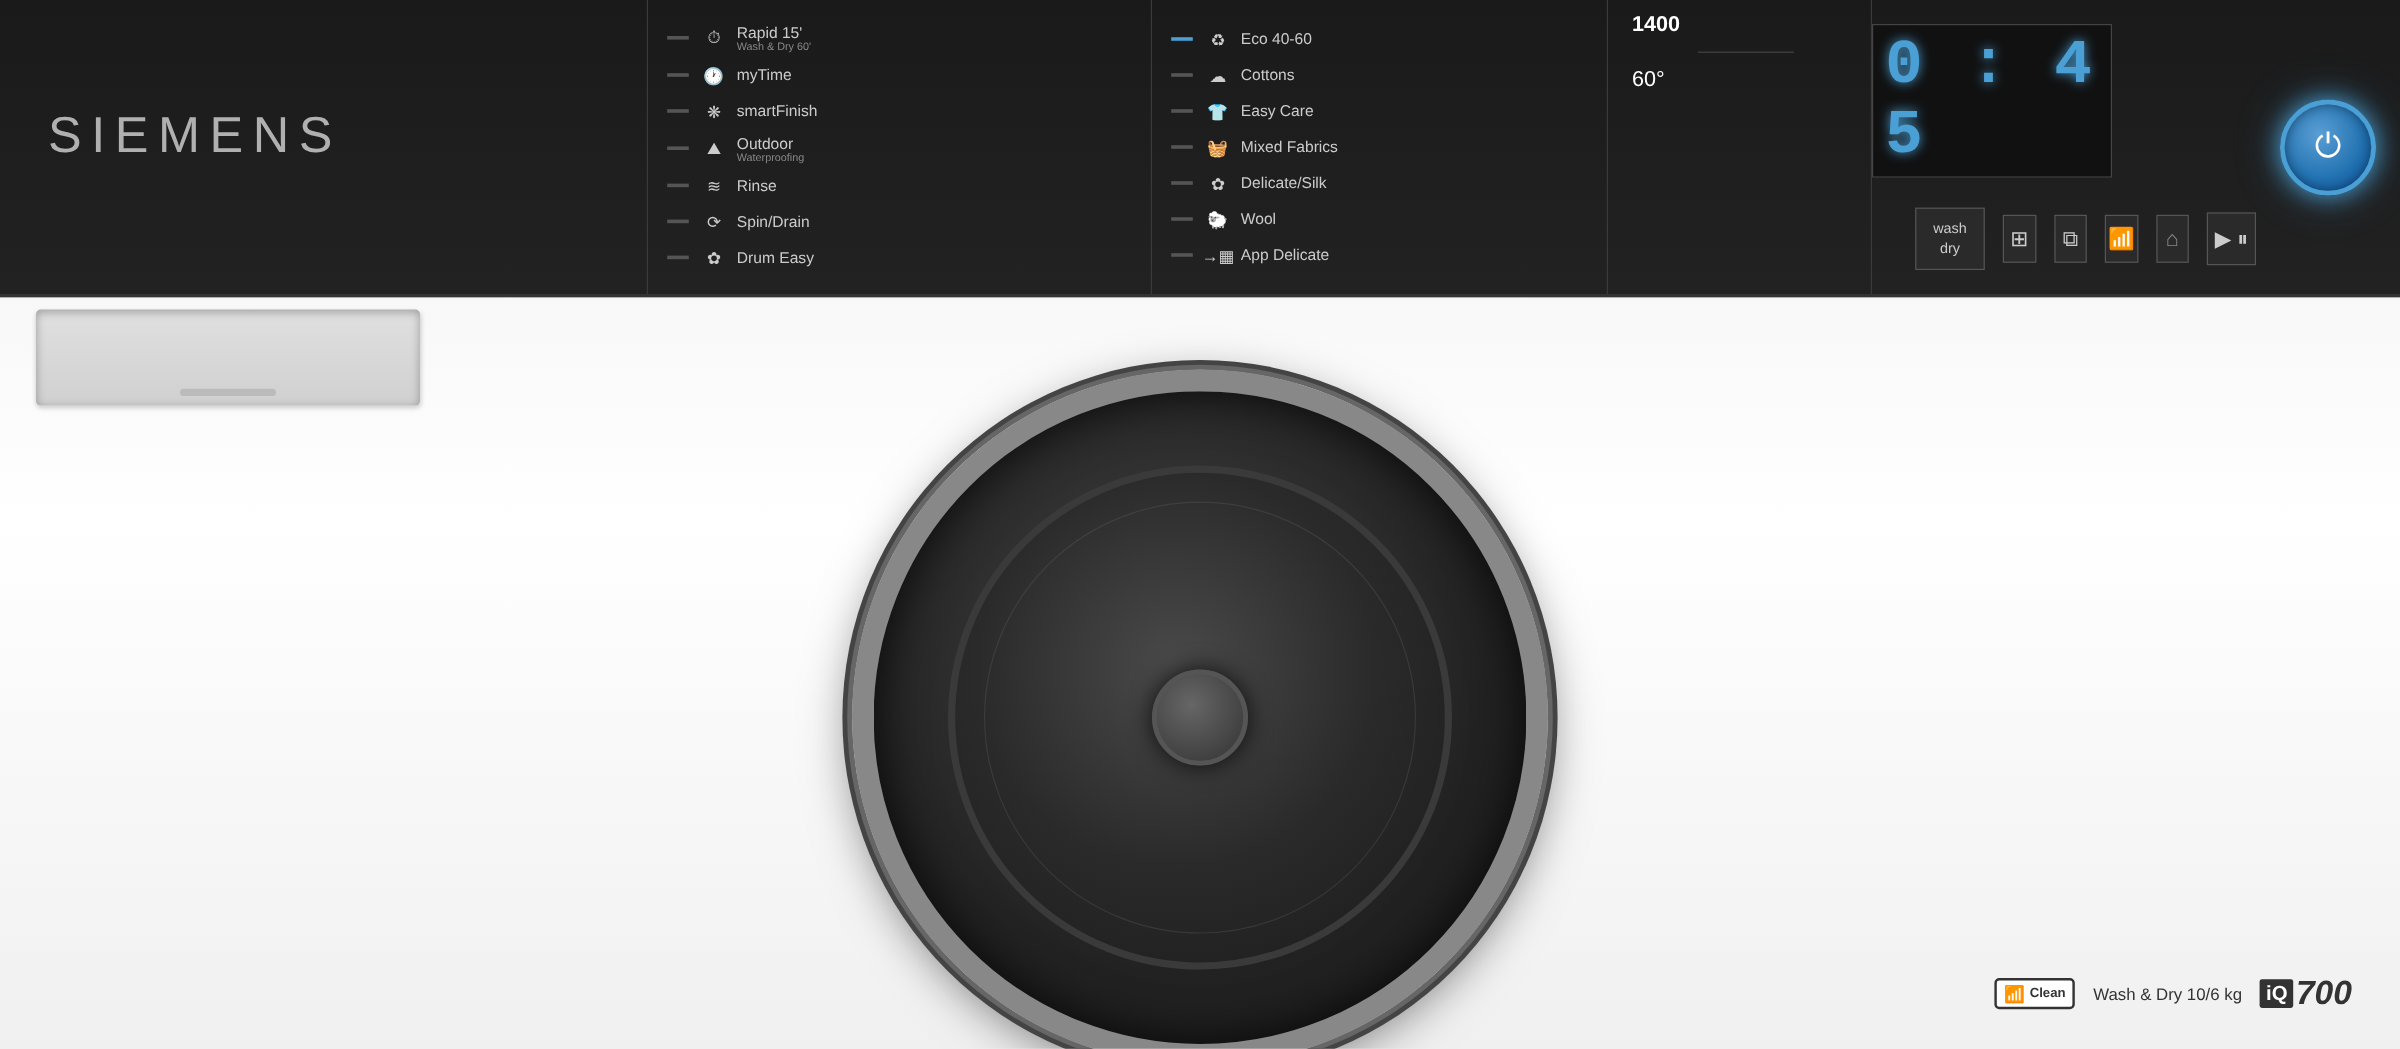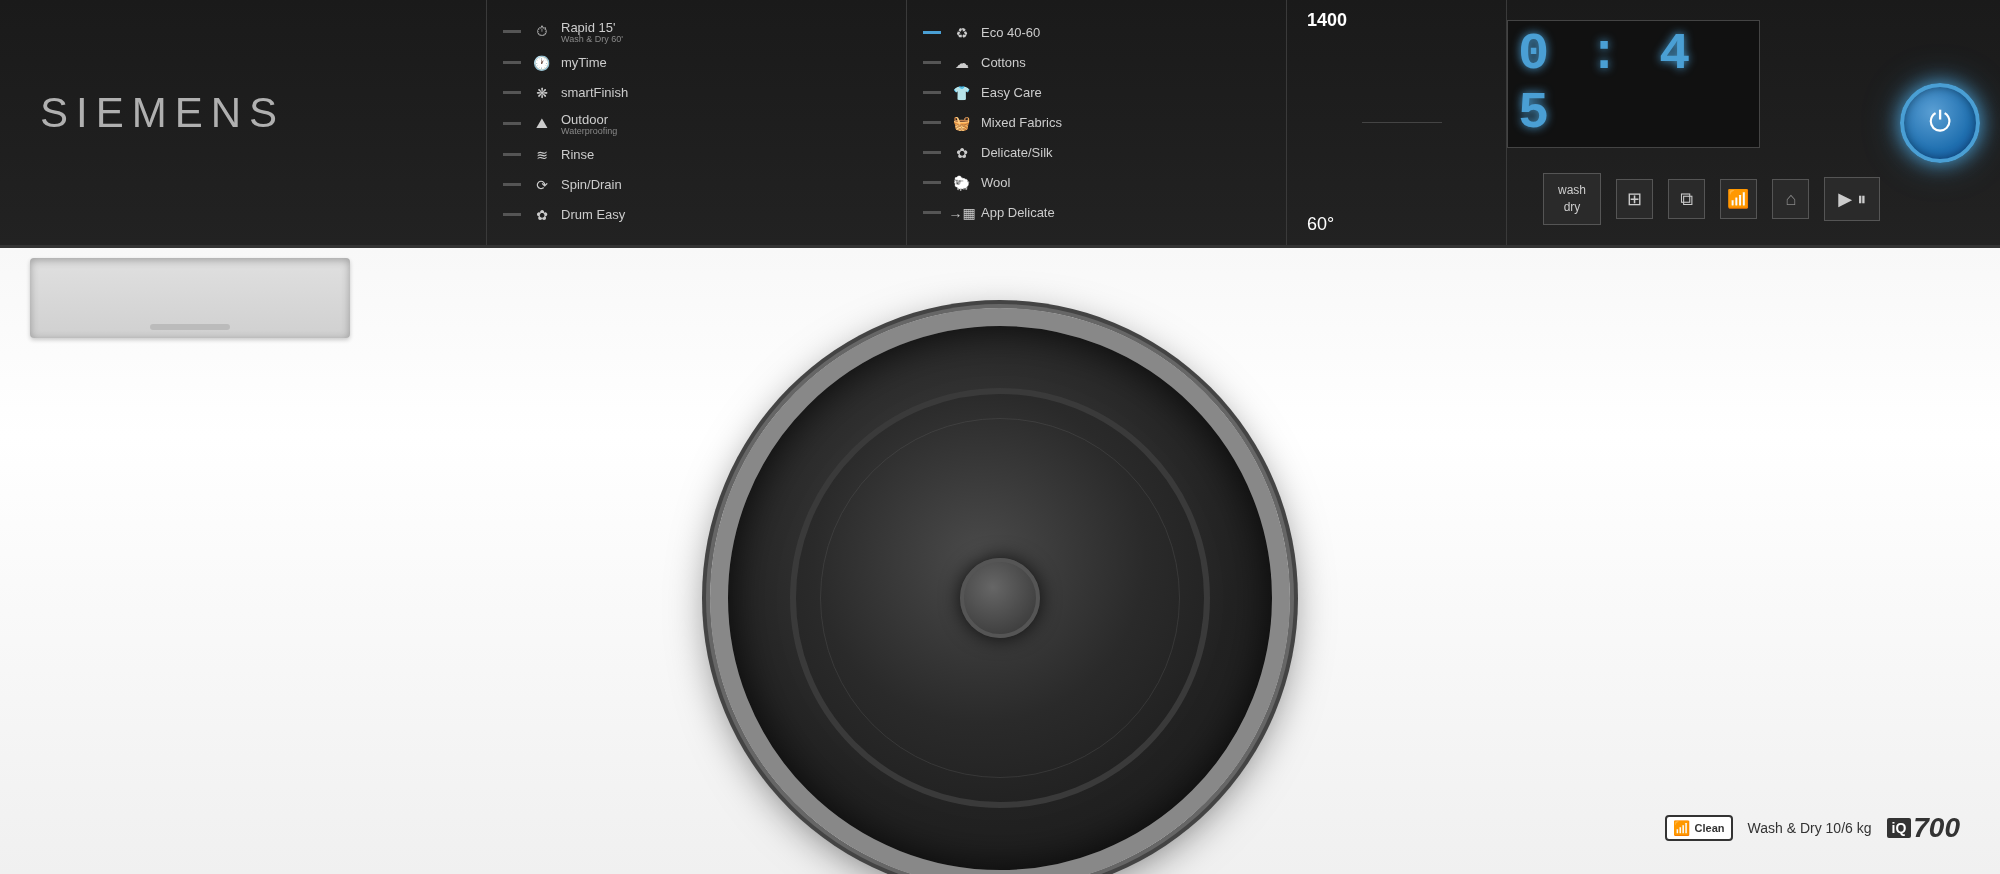--- a/index.html
+++ b/index.html
@@ -26,21 +26,21 @@
       right: 0;
       height: 248px;
       background: linear-gradient(180deg, #1a1a1a 0%, #222222 100%);
       border-bottom: 3px solid #333;
       display: flex;
       align-items: stretch;
     }
 
     
     .brand-section {
-      width: 487px;
+      width: 540px;
       display: flex;
       flex-direction: column;
       justify-content: center;
       padding: 20px 40px;
       border-right: 1px solid #3a3a3a;
     }
 
     .siemens-logo {
       color: #b0b0b0;
       font-size: 42px;
@@ -139,21 +139,21 @@
       background: #555;
       margin-right: 10px;
       flex-shrink: 0;
     }
 
     
     .display-section {
       width: 220px;
       display: flex;
       flex-direction: column;
-      justify-content: space-between;
+      justify-content: flex-start;
       align-items: center;
       padding: 10px;
       border-right: 1px solid #3a3a3a;
     }
 
     .speed-display {
       color: #fff;
       font-size: 18px;
       font-weight: bold;
       margin-bottom: 8px;
@@ -396,21 +396,21 @@
 
     .iq-badge {
       display: flex;
       align-items: center;
       gap: 2px;
     }
 
     .iq-box {
       background: #333;
       color: #fff;
-      font-size: 14px;
+      font-size: 17px;
       font-weight: bold;
       padding: 2px 5px;
       border-radius: 2px;
     }
 
     .iq-number {
       color: #333;
       font-size: 28px;
       font-weight: bold;
       font-style: italic;

